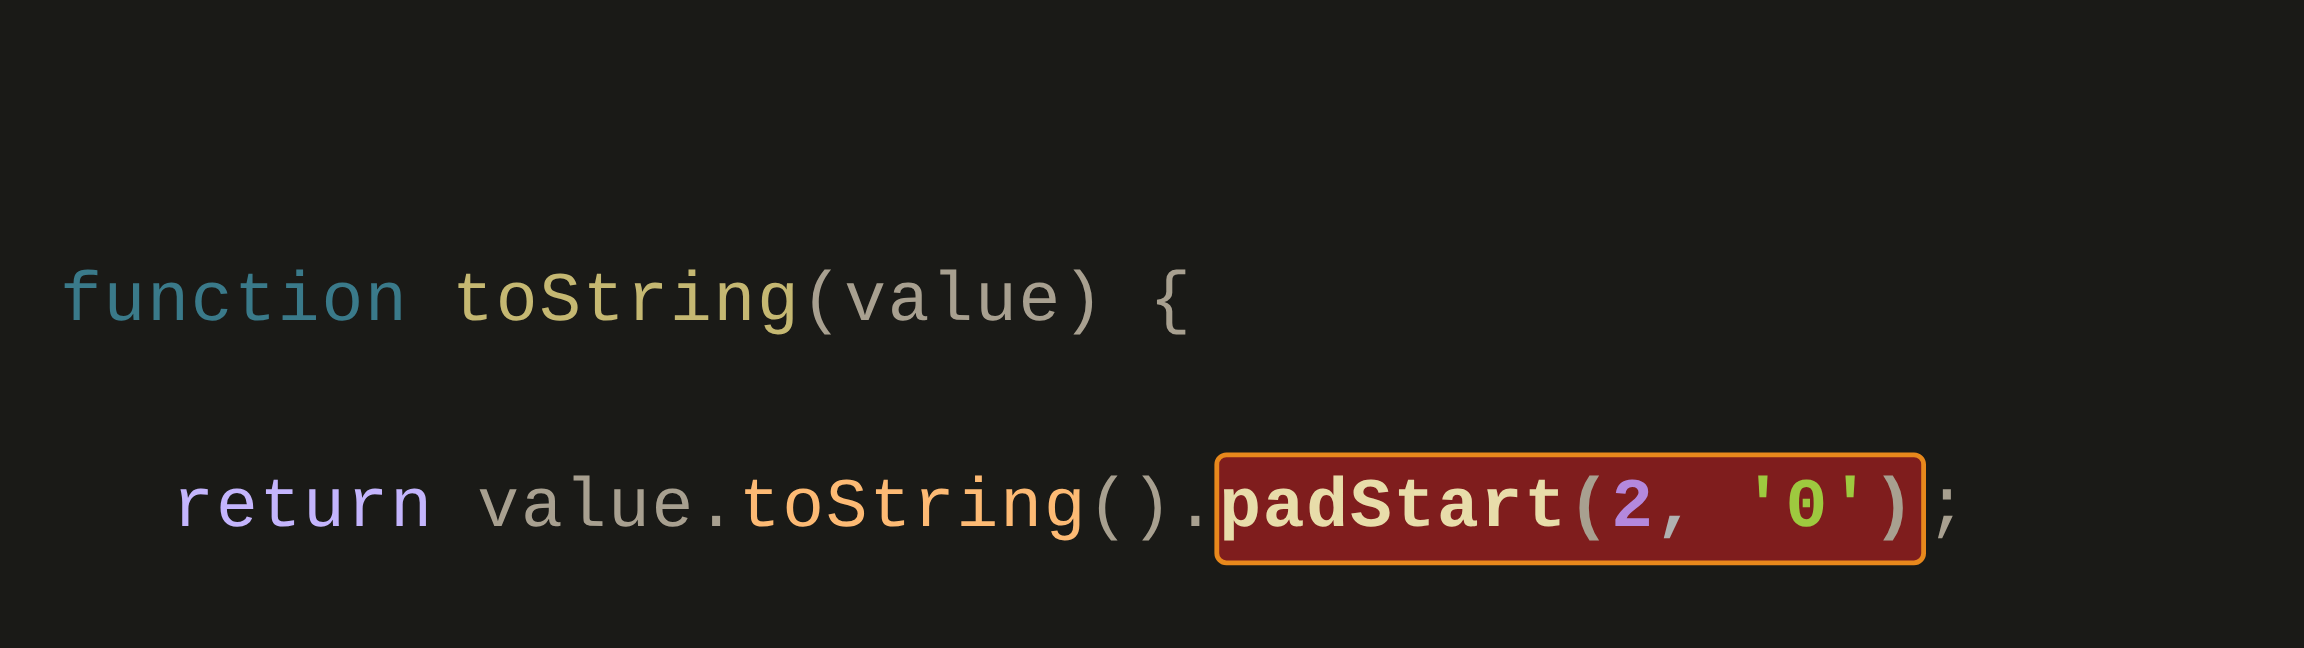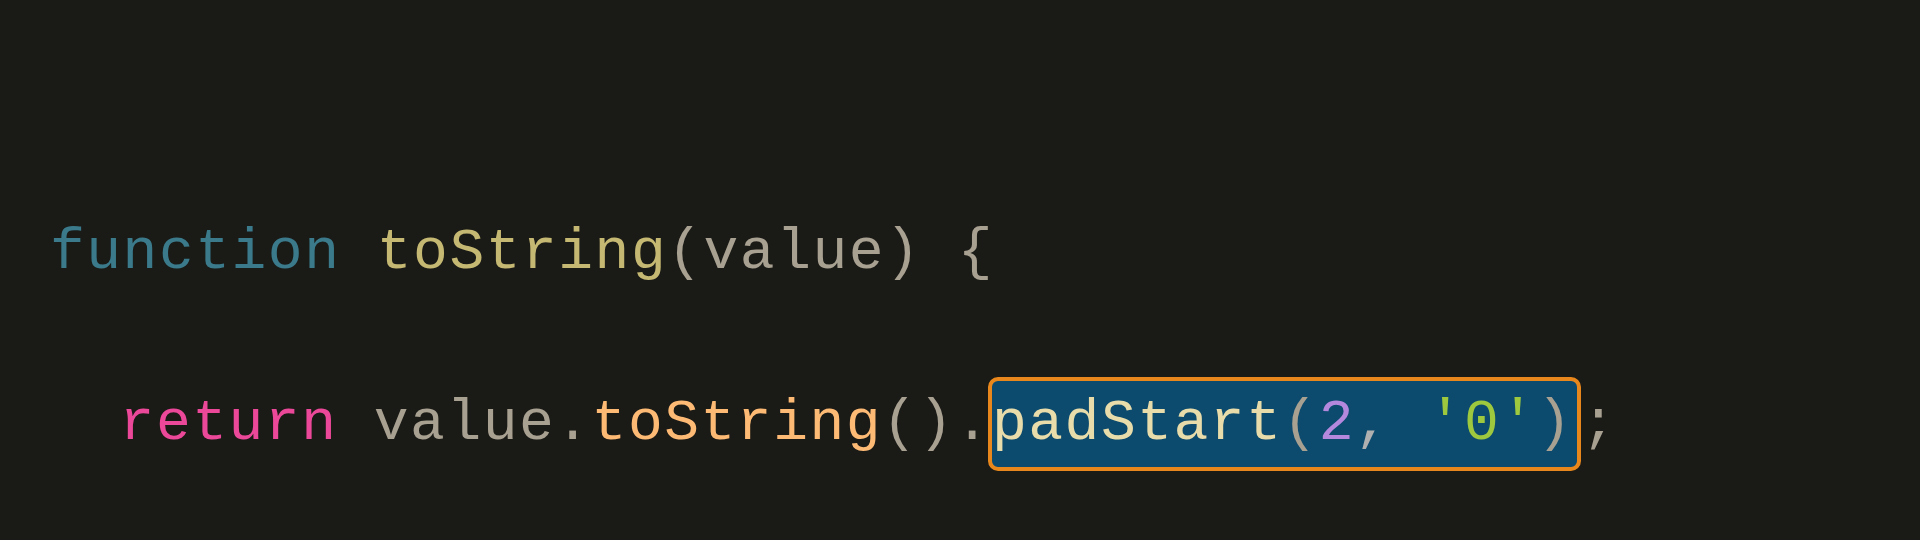--- a/index.html
+++ b/index.html
@@ -20,36 +20,37 @@
       padding: 130px 50px 0 50px;
       line-height: 1.42;
       letter-spacing: 1.5px;
       white-space: pre;
     }
     .kw-function { color: #3a7a8a; margin-top: 16px; }
     .fn-name { color: #c5b872; }
     .paren { color: #a8a090; }
     .param { color: #a8a090; }
     .brace { color: #a8a090; }
-    .kw-return { color: #ec4899; }
+    .kw-return { color: #c4b5fd; margin-left: 24px; }
     .variable { color: #a8a090; }
     .dot { color: #a8a090; }
     .method { color: #fdba74; }
     .method-highlight { color: #e8ddaa; }
     .number { color: #b488dd; }
     .comma { color: #b0b0b0; }
     .string { color: #9ec93f; }
     .semicolon { color: #a8a090; }
     .highlight-box {
       display: inline-block;
       border: 4px solid #e8881c;
       border-radius: 10px;
       padding: 2px 4px 2px 0;
       margin-left: -3px;
-      background-color: #0c4a6e;
+      background-color: #7f1d1d;
+      font-weight: bold;
     }
     .indent { display: inline-block; width: 2ch; }
   </style>
 </head>
 <body>
 
 <div class="editor">
 <div class="line"><span class="kw-function">function</span><span> </span><span class="fn-name">toString</span><span class="paren">(</span><span class="param">value</span><span class="paren">)</span><span> </span><span class="brace">{</span></div>
 <div class="line"><span class="indent"></span><span class="kw-return">return</span><span> </span><span class="variable">value</span><span class="dot">.</span><span class="method">toString</span><span class="paren">()</span><span class="dot">.</span><span class="highlight-box"><span class="method-highlight">padStart</span><span class="paren">(</span><span class="number">2</span><span class="comma">,</span><span> </span><span class="string">'0'</span><span class="paren">)</span></span><span class="semicolon">;</span></div>
 

